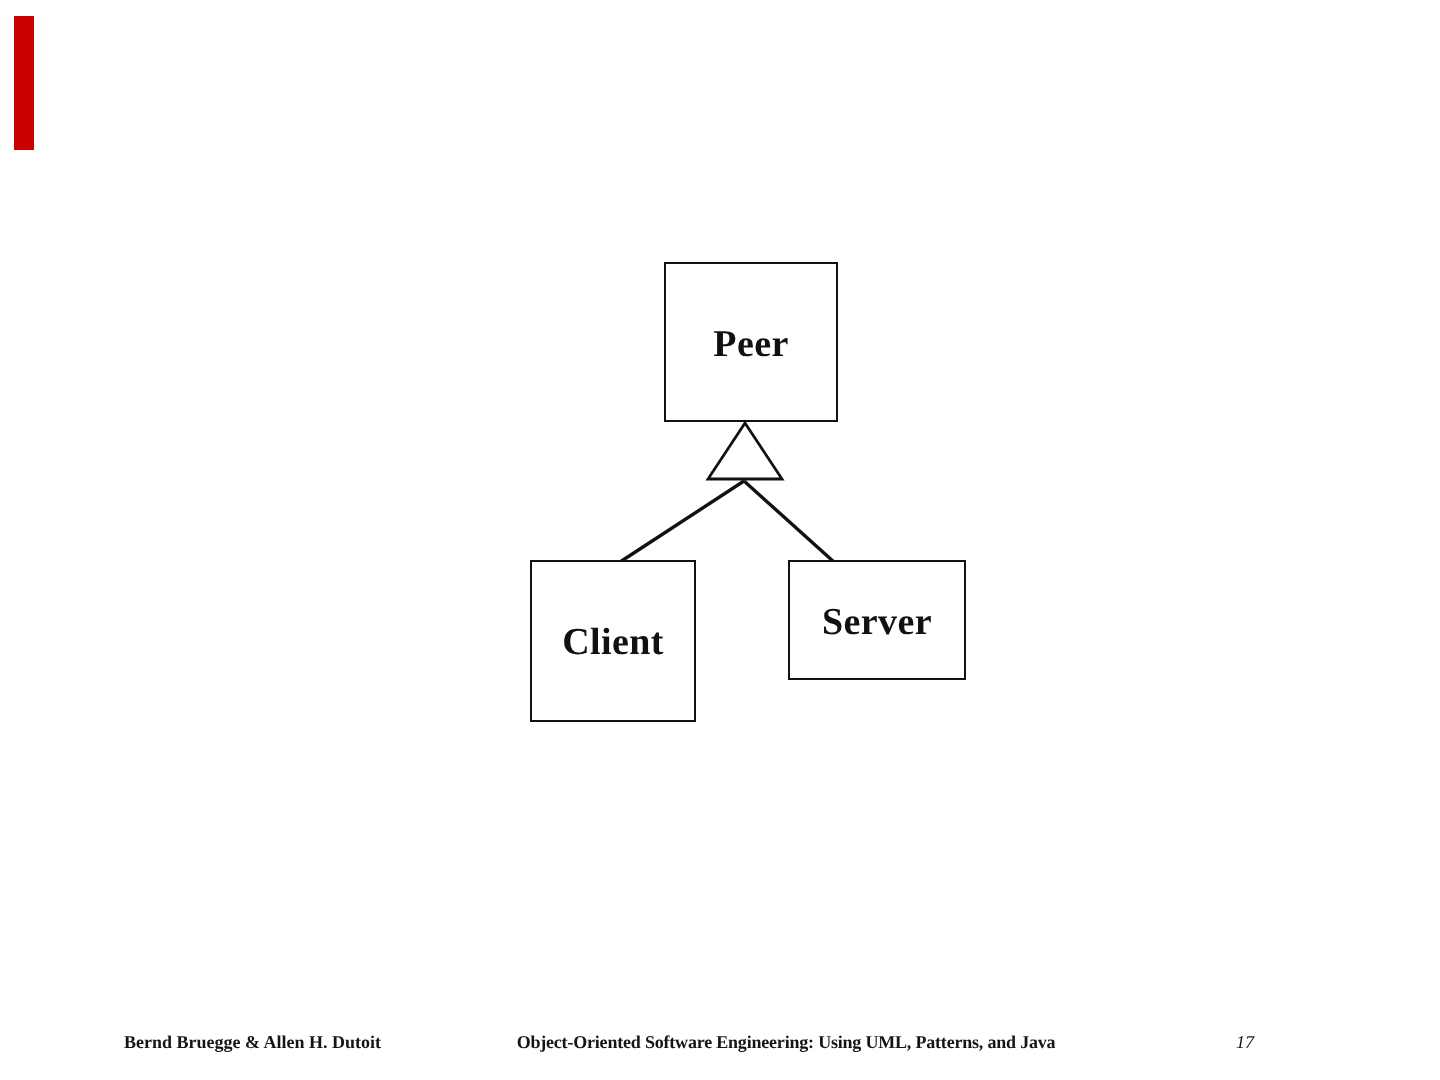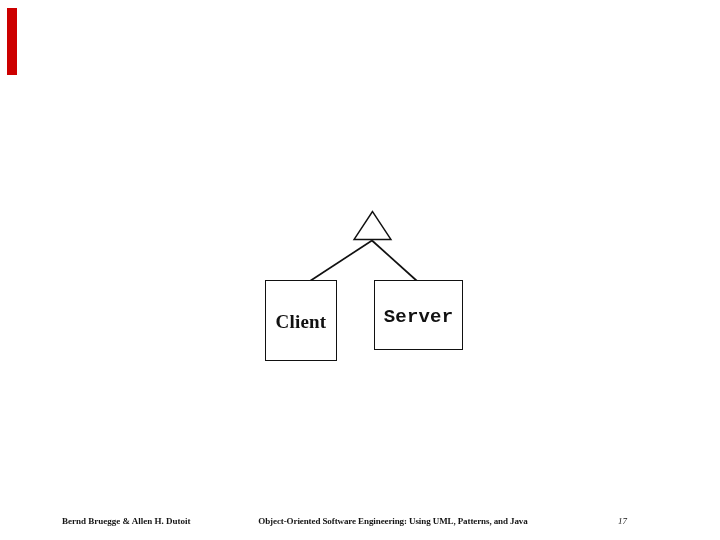--- a/index.html
+++ b/index.html
@@ -40,22 +40,22 @@
     justify-content: center;
     box-sizing: border-box;
   }
   .uml-class-box .class-label {
     font-weight: bold;
     font-size: 19px;
     letter-spacing: 0.2px;
     padding-top: 3px;
   }
   .box-peer   { left: 332px; top: 131px; width: 87px; height: 80px; }
-  .box-client { left: 265px; top: 280px; width: 72px; height: 81px; }
-  .box-server { left: 374px; top: 280px; width: 89px; height: 70px; font-family: Liberation Mono, monospace; }
+  .box-client { left: 265px; top: 280px; width: 83px; height: 81px; }
+  .box-server { left: 394px; top: 280px; width: 89px; height: 60px; }
   .footer-text {
     position: absolute;
     top: 515px;
     font-size: 9px;
     font-weight: bold;
     line-height: 12px;
     white-space: nowrap;
     color: #151515;
   }
   .footer-author { left: 62px; font-family: Liberation Serif, serif; }
@@ -70,20 +70,23 @@
   <div class="accent-bar" style="background: rgb(204, 0, 0);"></div>
 
   <svg class="connectors" viewBox="0 0 720 540" xmlns="http://www.w3.org/2000/svg">
 
     <path d="M 372 240.5 L 310 281" stroke="#111111" stroke-width="1.7" fill="none"></path>
     <path d="M 372 240.5 L 417 281" stroke="#111111" stroke-width="1.7" fill="none"></path>
 
     <polygon points="372.5,211.5 354,239.5 391,239.5" fill="#ffffff" stroke="#111111" stroke-width="1.4"></polygon>
   </svg>
 
+  <div class="uml-class-box box-peer">
+    <span class="class-label">Peer</span>
+  </div>
 
   <div class="uml-class-box box-client">
     <span class="class-label">Client</span>
   </div>
 
   <div class="uml-class-box box-server">
     <span class="class-label">Server</span>
   </div>
 
   <div class="footer-text footer-author">Bernd Bruegge &amp; Allen H. Dutoit</div>

